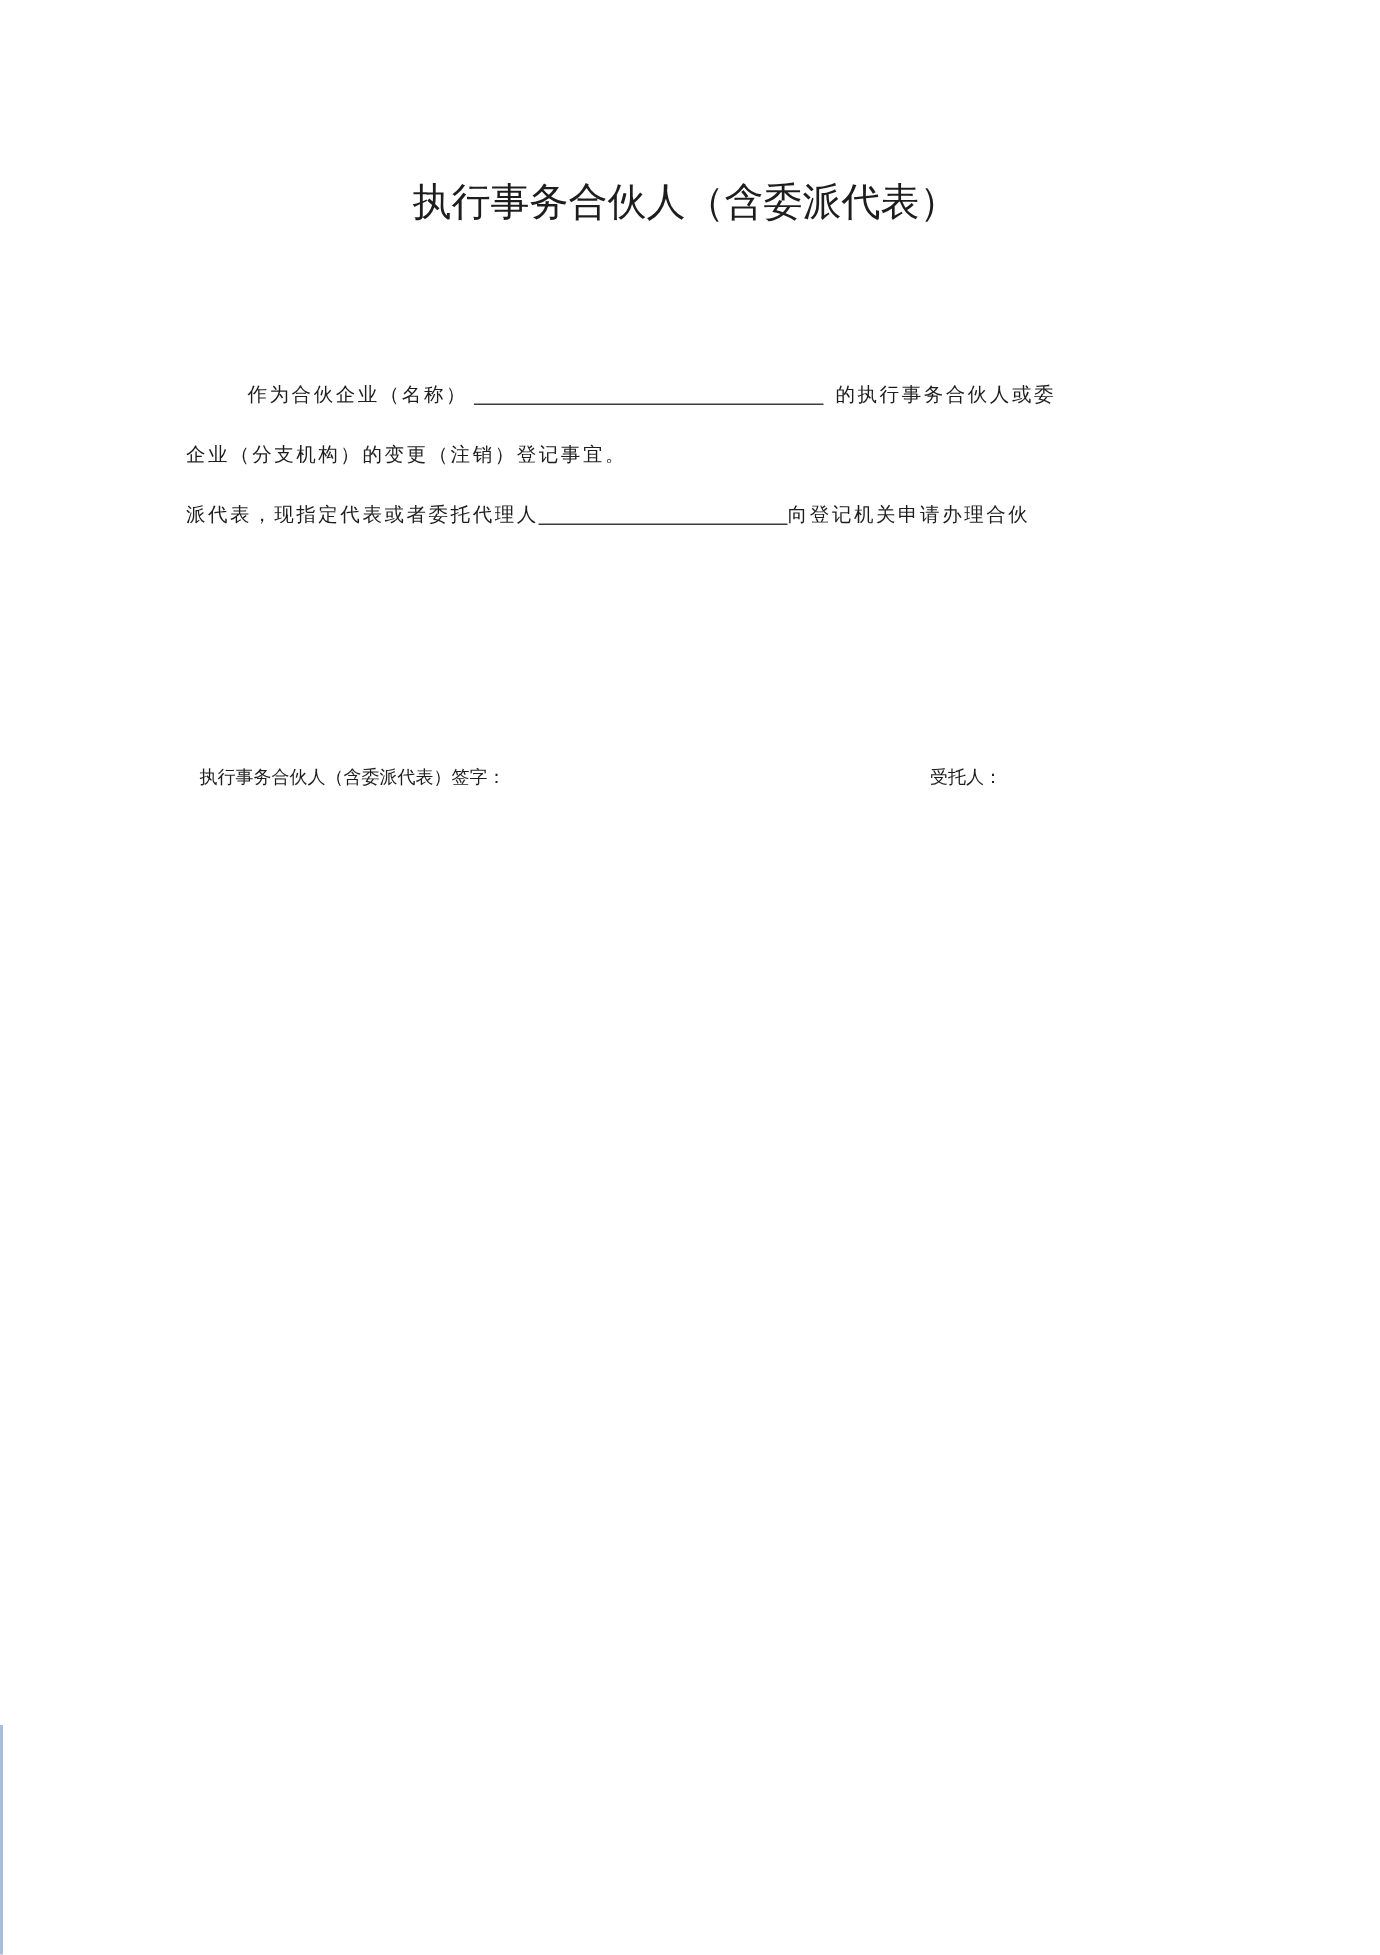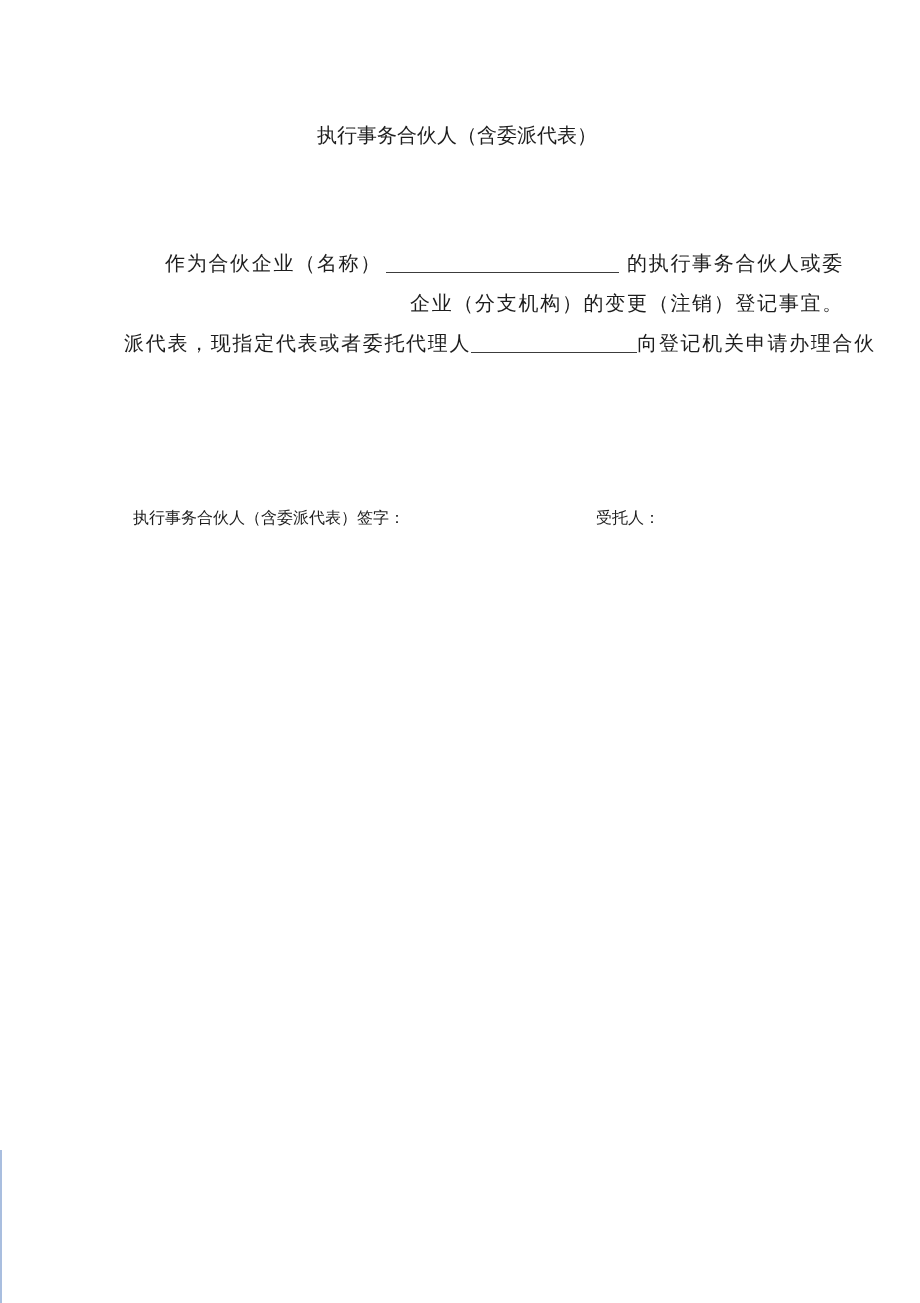--- a/index.html
+++ b/index.html
@@ -10,59 +10,58 @@
     font-family: "Liberation Serif", "DejaVu Serif", serif;
     color: #1d1d1d;
     overflow: hidden;
   }
   .page { position: absolute; inset: 0; background: #ffffff; }
 
   .title-line {
     position: absolute;
     left: 124px; width: 666px;
     text-align: center;
-    font-size: 20px;
+    font-size: 26px;
     line-height: 38px;
     white-space: nowrap;
     font-weight: 400;
   }
   .title-line-1 { top: 116px; }
   .title-line-2 { top: 165px; }
 
   .body-paragraph {
     position: absolute;
     left: 124px; top: 243px; width: 720px;
-    font-size: 20px;
+    font-size: 13px;
     letter-spacing: 1.7px;
-    text-align: right;
   }
   .para-line {
     height: 40px; line-height: 40px;
     white-space: nowrap;
   }
   .para-line.indent { padding-left: 41px; }
 
   .blank-field {
     display: inline-block;
     border-bottom: 1px solid #3c3c3c;
     height: 14px;
     vertical-align: -3px;
   }
   .blank-company { width: 233px; margin-left: 4px; margin-right: 8px; }
   .blank-agent   { width: 166px; }
 
   .signature-row {
     position: absolute;
     top: 502px; left: 0; width: 920px; height: 32px;
     line-height: 32px;
-    font-size: 16px;
+    font-size: 12px;
     white-space: nowrap;
   }
   .signature-left  { position: absolute; left: 133px; }
-  .signature-right { position: absolute; left: 596px; }
+  .signature-right { position: absolute; left: 620px; }
 
   .left-edge-accent {
     position: absolute;
     left: 0; top: 1150px;
     width: 2px; height: 153px;
     background: #a9bedf;
   }
 </style>
 </head>
 <body>

